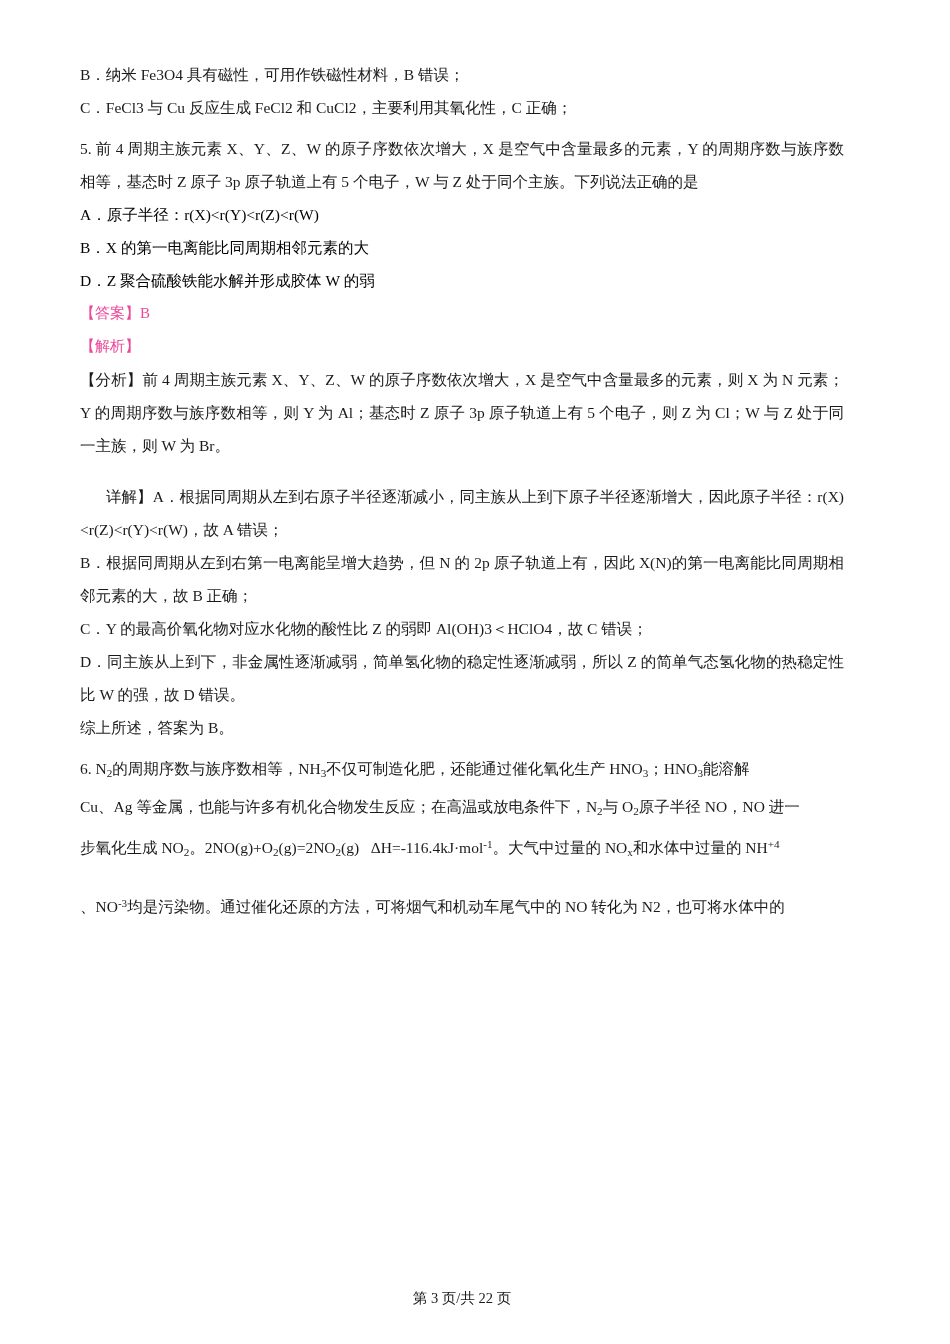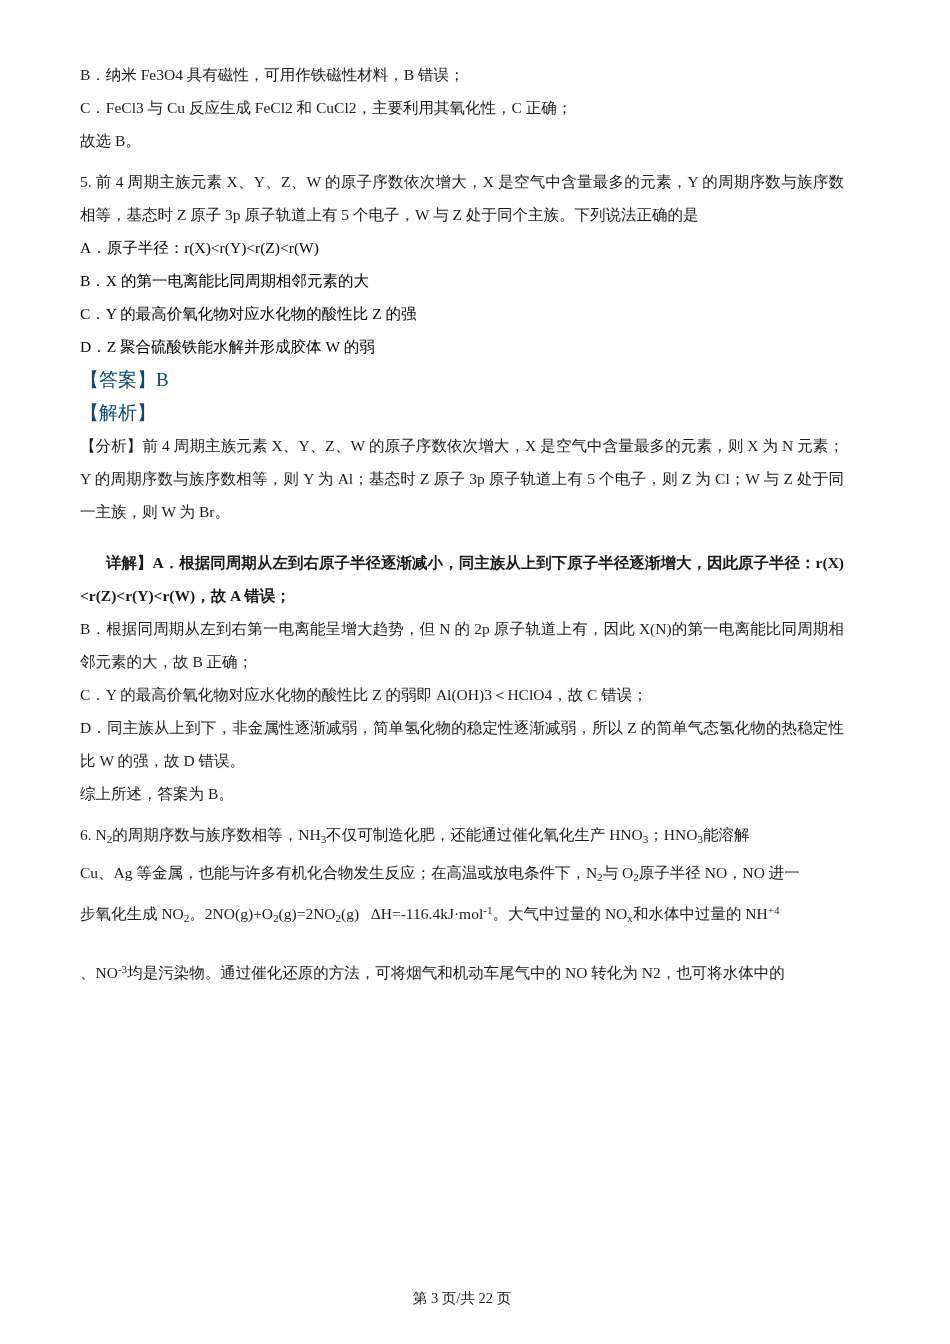--- a/index.html
+++ b/index.html
@@ -26,26 +26,25 @@
     line-height: 33px;
     color: #1a1a1a;
     white-space: normal;
   }
   .just {
     text-align: justify;
     text-justify: inter-ideograph;
   }
   .pindent {
     text-indent: 26px;
-    font-weight: bold;
   }
   .answer-line {
-    font-size: 19px;
+    font-size: 15px;
     line-height: 33px;
-    color: #0c4a6e;
+    color: #ec4899;
   }
   sub {
     font-size: 0.72em;
     vertical-align: -0.28em;
   }
   sup {
     font-size: 0.72em;
     vertical-align: 0.45em;
   }
   .spacer-sm { height: 8px; }
@@ -61,29 +60,27 @@
   }
   .opt { font-size: 15.5px; line-height: 33px; }
 </style>
 </head>
 <body>
 
 <div class="page">
 
   <div class="line just">B．纳米 Fe3O4 具有磁性，可用作铁磁性材料，B 错误；</div>
   <div class="line just">C．FeCl3 与 Cu 反应生成 FeCl2 和 CuCl2，主要利用其氧化性，C 正确；</div>
-  <div class="line just">故选 B。</div>
 
   <div class="spacer-sm"></div>
 
   <div class="line just">5. 前 4 周期主族元素 X、Y、Z、W 的原子序数依次增大，X 是空气中含量最多的元素，Y 的周期序数与族序数相等，基态时 Z 原子 3p 原子轨道上有 5 个电子，W 与 Z 处于同个主族。下列说法正确的是</div>
 
   <div class="opt just">A．原子半径：r(X)&lt;r(Y)&lt;r(Z)&lt;r(W)</div>
   <div class="opt just">B．X 的第一电离能比同周期相邻元素的大</div>
-  <div class="opt just">C．Y 的最高价氧化物对应水化物的酸性比 Z 的强</div>
   <div class="opt just">D．Z 聚合硫酸铁能水解并形成胶体 W 的弱</div>
 
   <div class="answer-line"><span>【答案】</span><span>B</span></div>
 
   <div class="answer-line">【解析】</div>
 
   <div class="line just"><span>【分析】</span><span>前 4 周期主族元素 X、Y、Z、W 的原子序数依次增大，X 是空气中含量最多的元素，则 X 为 N 元素；Y 的周期序数与族序数相等，则 Y 为 Al；基态时 Z 原子 3p 原子轨道上有 5 个电子，则 Z 为 Cl；W 与 Z 处于同一主族，则 W 为 Br。</span></div>
 
   <div class="spacer-md"></div>
 

